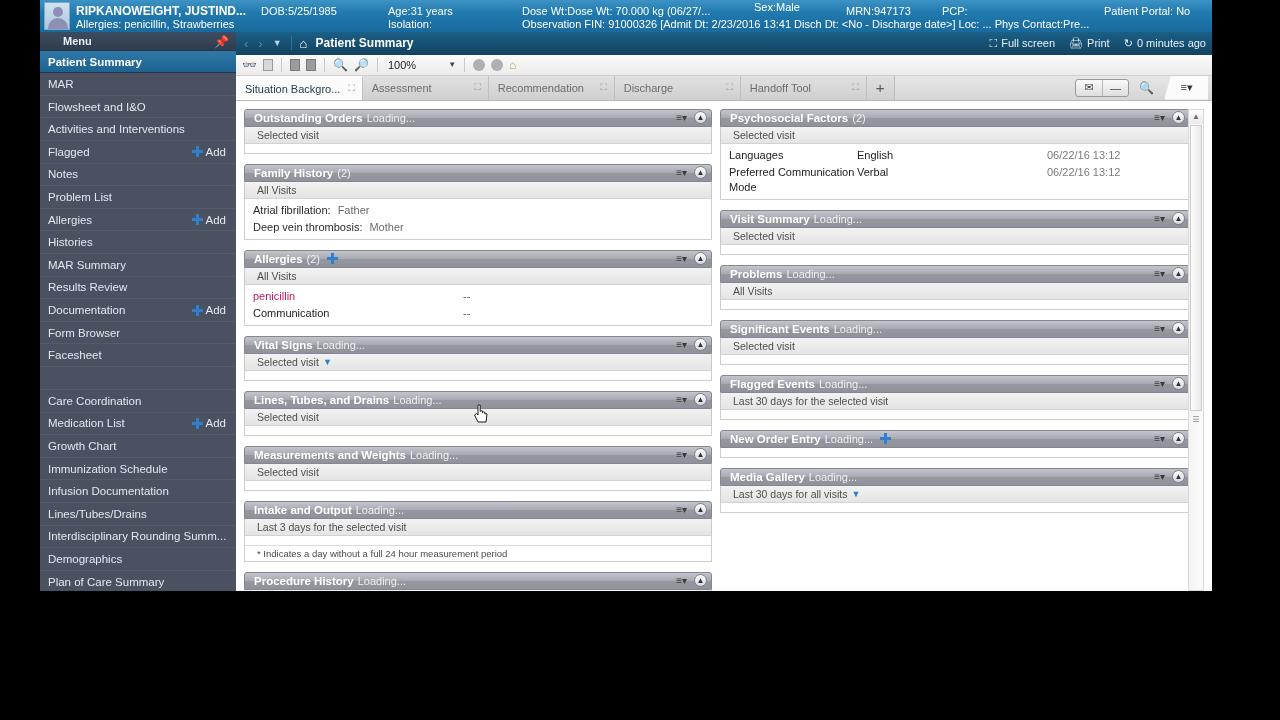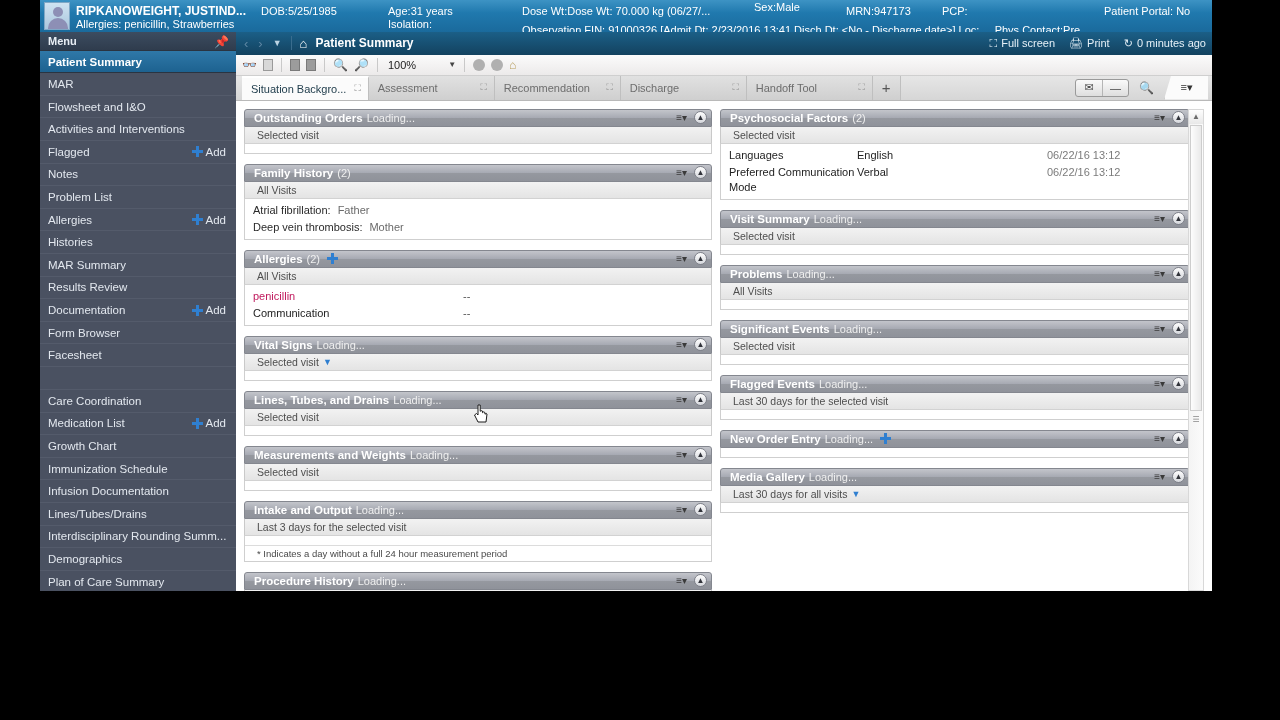--- a/index.html
+++ b/index.html
@@ -60,21 +60,21 @@
     background: #4a5161;
     display: flex; flex-direction: column;
   }
   .sidebar-header {
     height: 21px;
     background: linear-gradient(to bottom, #3c4c60, #2f3c4d);
     border-bottom: 1px solid #2a3441;
     color: #e8eef5;
     font-size: 11px; font-weight: bold;
     display: flex; align-items: center;
-    padding: 0 6px 0 8px;
+    padding: 0 6px 0 23px;
     position: relative;
   }
   .pin-icon { position: absolute; right: 7px; top: 4px; color: #cfe0ef; font-size: 12px; line-height: 12px; }
   .menu-list { flex: 1 1 auto; overflow: hidden; }
   .menu-item {
     height: 22.6px;
     display: flex; align-items: center;
     padding: 0 8px 0 8px;
     color: #e3e8ef; font-size: 11.5px;
     border-bottom: 1px solid #545b6b;
@@ -134,21 +134,20 @@
   .zoom-label { font-size: 11px; color: #222; margin-left: 2px; }
   .zoom-caret { font-size: 8px; color: #444; margin-left: 26px; }
   .tb-circle { width: 12px; height: 12px; border-radius: 50%; background: #b0b0b0; }
   .tb-home { width: 13px; height: 12px; color: #b9a061; font-size: 12px; line-height: 12px; }
 
   .tabstrip {
     height: 26px;
     background: linear-gradient(to bottom,#e6e6e6,#d6d6d6);
     border-bottom: 1px solid #b9b9b9;
     display: flex; align-items: stretch;
-    padding-left: 6px;
     position: relative;
   }
   .tab {
     min-width: 126px;
     display: flex; align-items: center; justify-content: space-between;
     padding: 0 7px 0 9px;
     font-size: 11px; color: #6d6d6d;
     border-right: 1px solid #bfbfbf;
     background: linear-gradient(to bottom,#e1e1e1,#cfcfcf);
   }
@@ -281,21 +280,21 @@
       <span class="bn sub" style="left:312px;top:4px;">Age:31 years</span>
       <span class="bn sub" style="left:446px;top:4px;">Dose Wt:Dose Wt: 70.000 kg (06/27/...</span>
       <span class="bn sub" style="left:678px;top:0;">Sex:Male</span>
       <span class="bn sub" style="left:770px;top:4px;">MRN:947173</span>
       <span class="bn sub" style="left:866px;top:4px;">PCP:</span>
       <span class="bn sub" style="left:1028px;top:4px;">Patient Portal: No</span>
     </div>
     <div class="banner-row r2">
       <span class="bn sub" style="left:0;top:2px;">Allergies: penicillin, Strawberries</span>
       <span class="bn sub" style="left:312px;top:2px;">Isolation:</span>
-      <span class="bn sub" style="left:446px;top:8px;">Observation FIN: 91000326 [Admit Dt: 2/23/2016 13:41 Disch Dt: &lt;No - Discharge date&gt;] Loc: ... Phys Contact:Pre...</span>
+      <span class="bn sub" style="left:446px;top:2px;">Observation FIN: 91000326 [Admit Dt: 2/23/2016 13:41 Disch Dt: &lt;No - Discharge date&gt;] Loc: ... Phys Contact:Pre...</span>
     </div>
   </div>
 
   <div class="body-wrap">
 
     <div class="sidebar">
       <div class="sidebar-header">
         <span>Menu</span>
         <span class="pin-icon">📌</span>
       </div>

